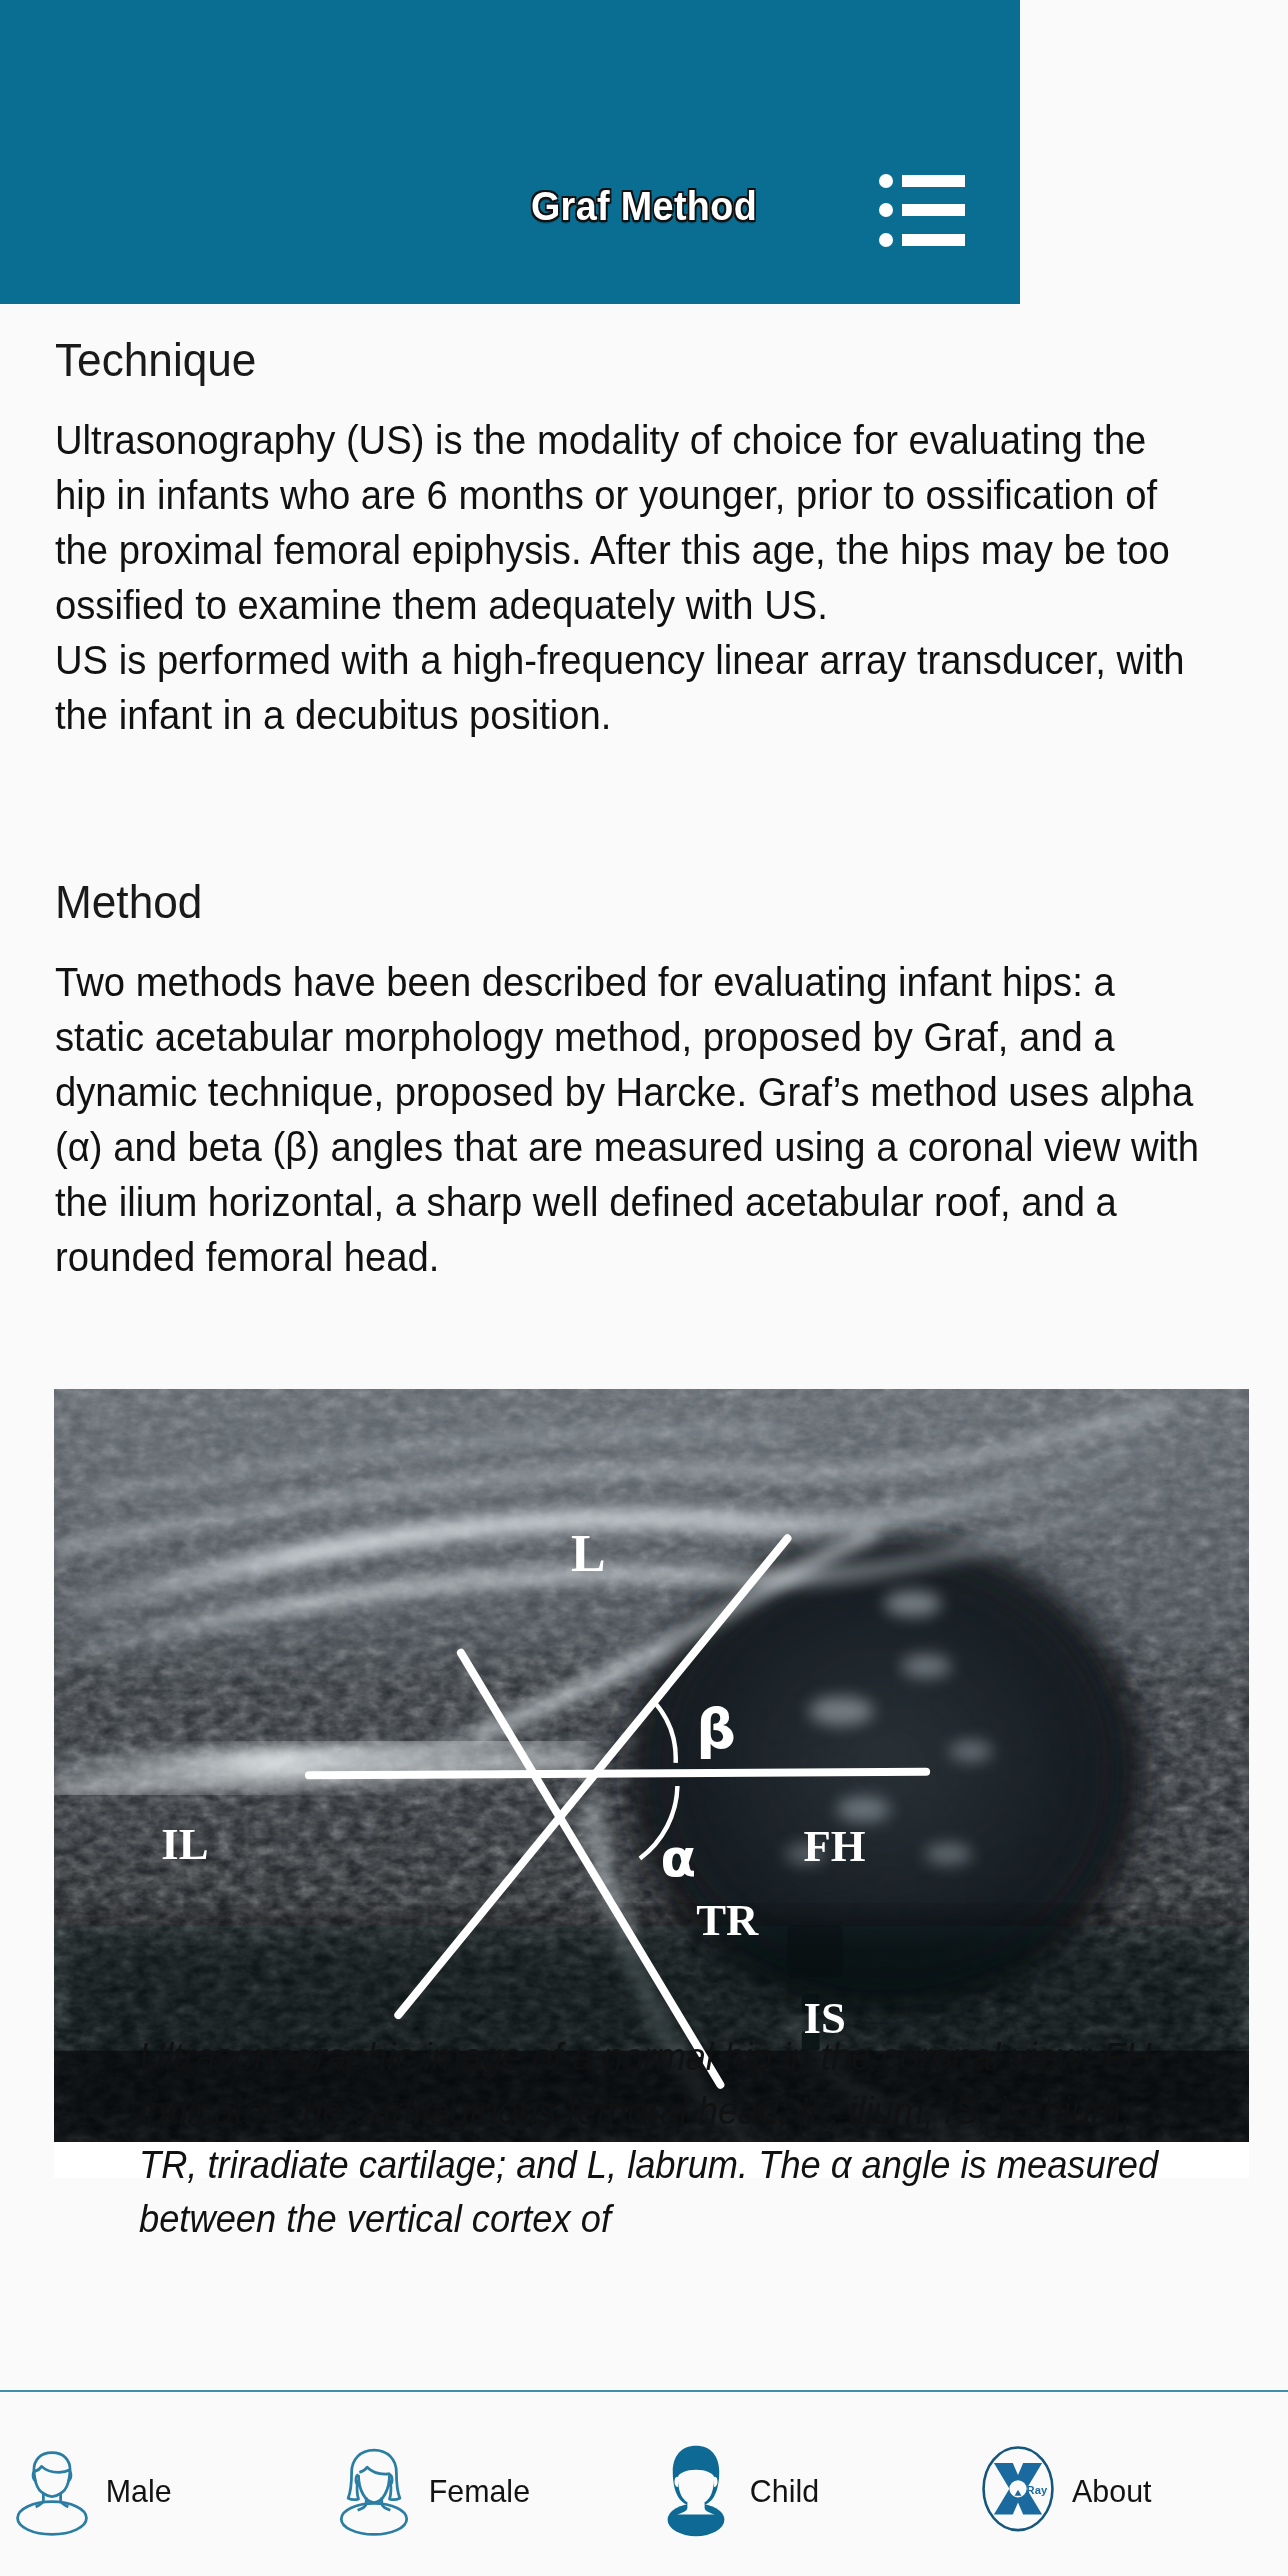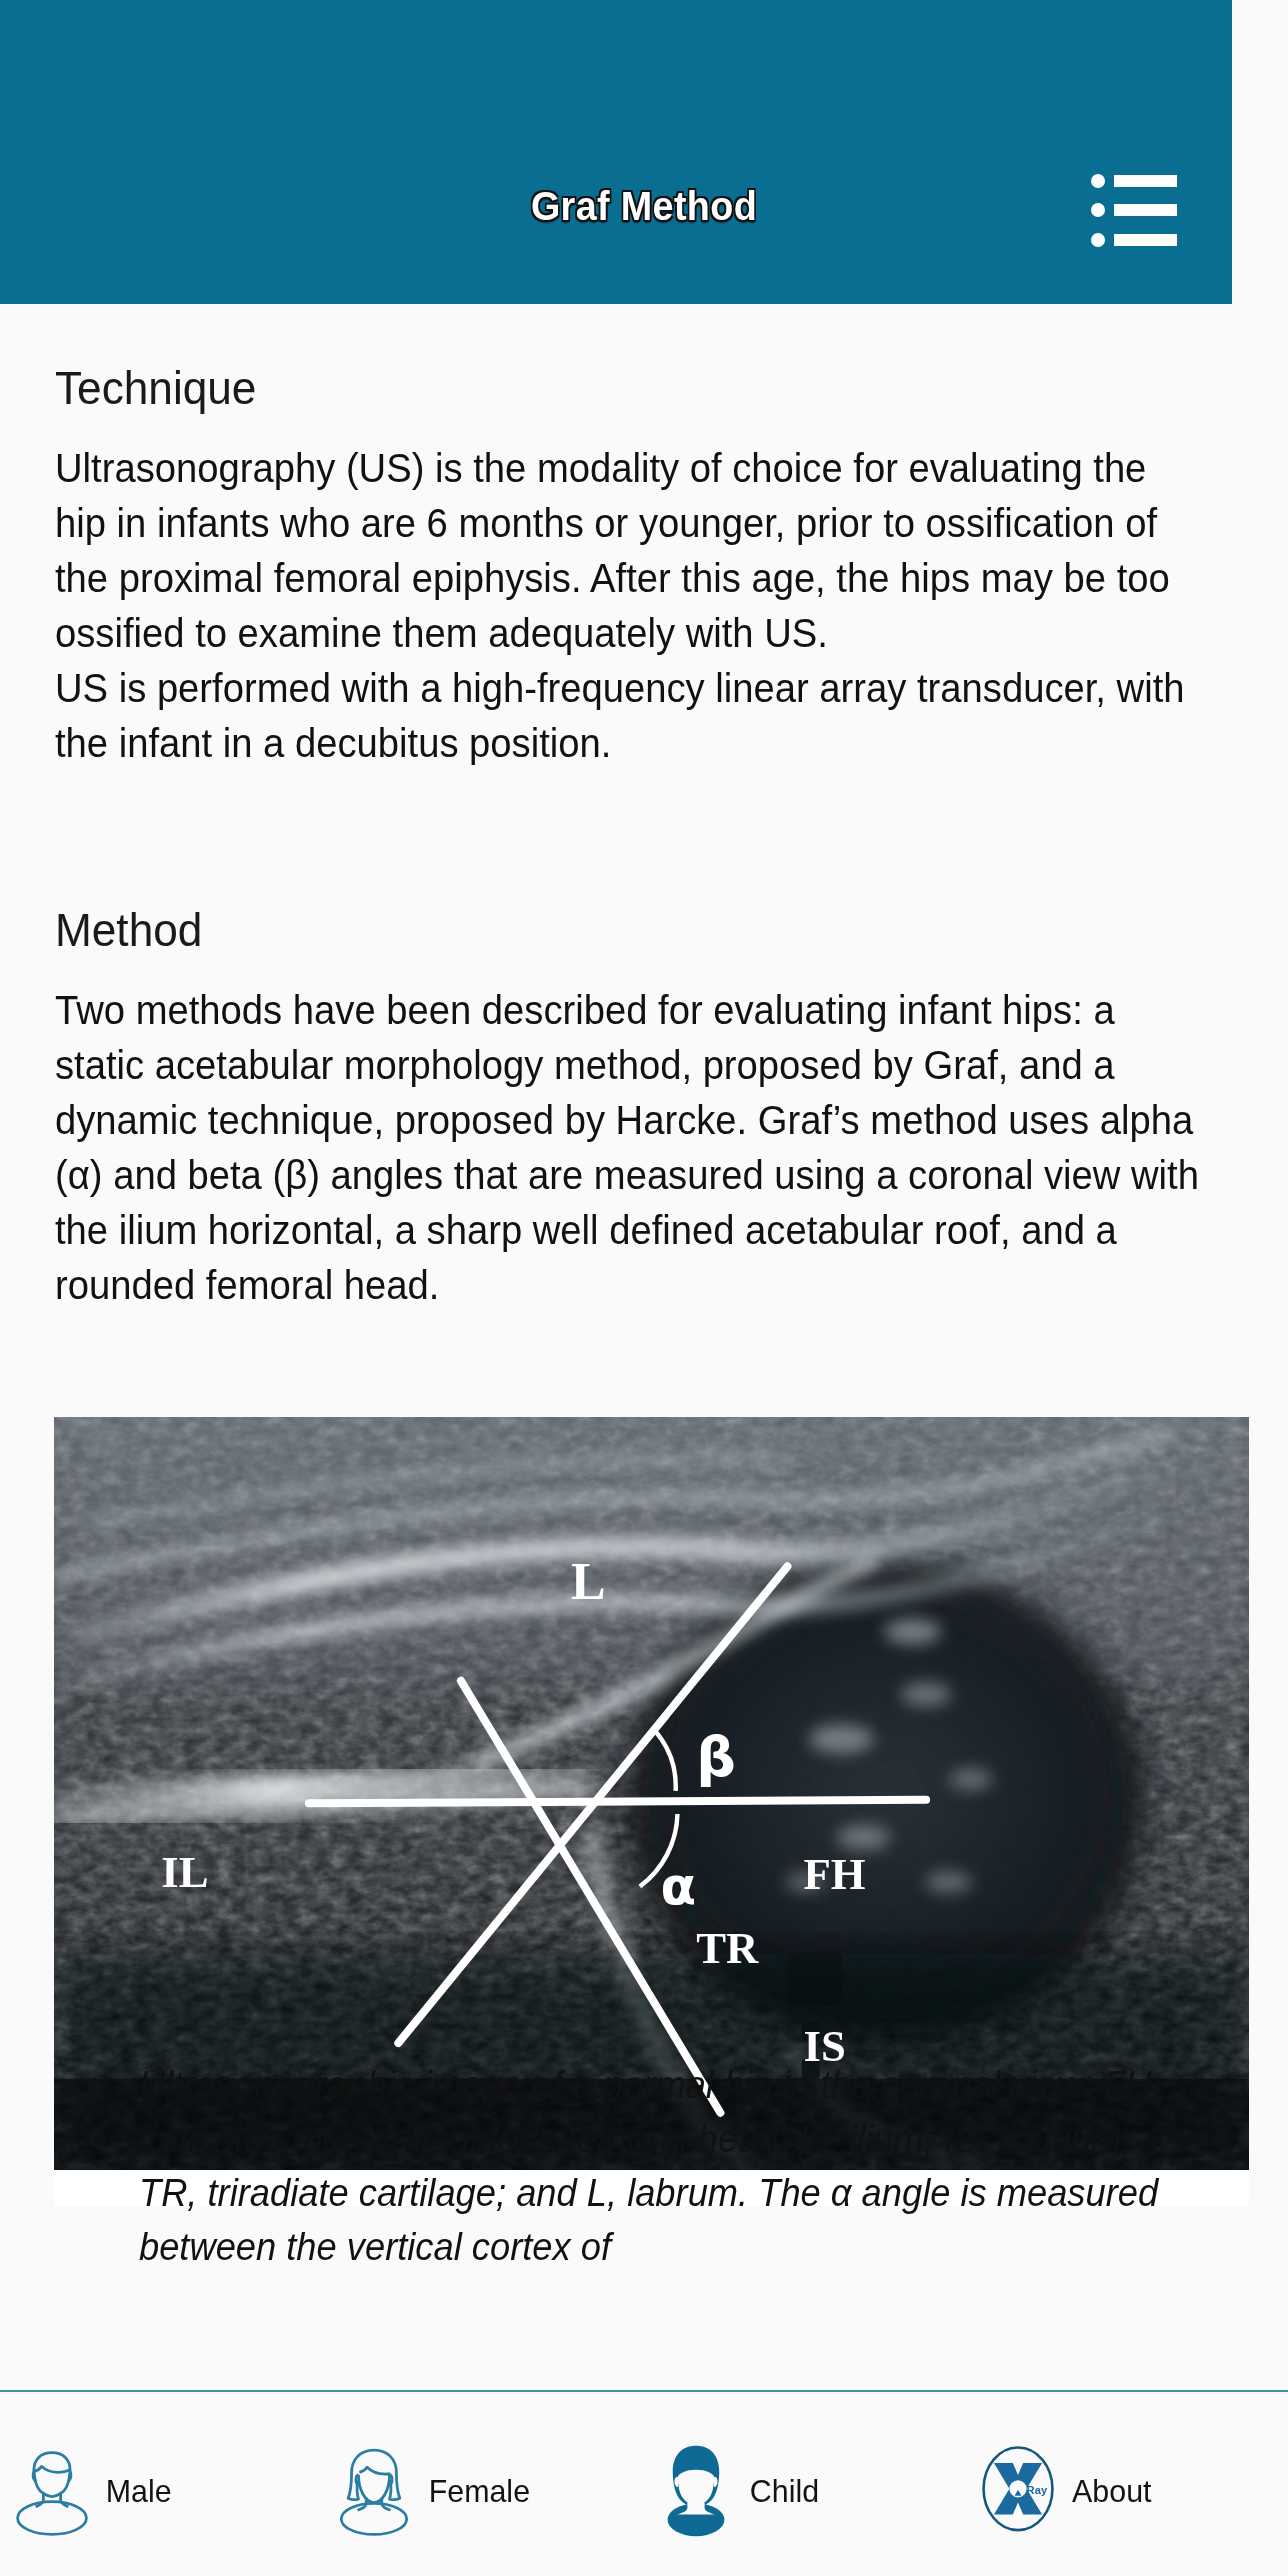--- a/index.html
+++ b/index.html
@@ -20,21 +20,21 @@
     width: 1288px;
     height: 2576px;
     background: #fafafa;
     overflow: hidden;
   }
 
   
   .header {
     position: absolute;
     left: 0; top: 0;
-    width: 1232px;
+    width: 1020px;
     height: 304px;
     background: #0a6e93;
     box-sizing: border-box;
   }
   .header-title {
     position: absolute;
     left: 0;
     top: 183px;
     width: 1288px;
     text-align: center;
@@ -84,21 +84,20 @@
 
   
   .content {
     position: absolute;
     left: 0;
     top: 304px;
     width: 1288px;
     height: 2086px;
     background: #fafafa;
     overflow: hidden;
-    margin-top: 28px;
   }
 
   .section-heading {
     font-family: "Liberation Sans Narrow", "Liberation Sans", sans-serif;
     font-size: 47px;
     font-weight: normal;
     color: #1a1a1a;
     line-height: 54px;
     margin: 0;
     padding: 0;

